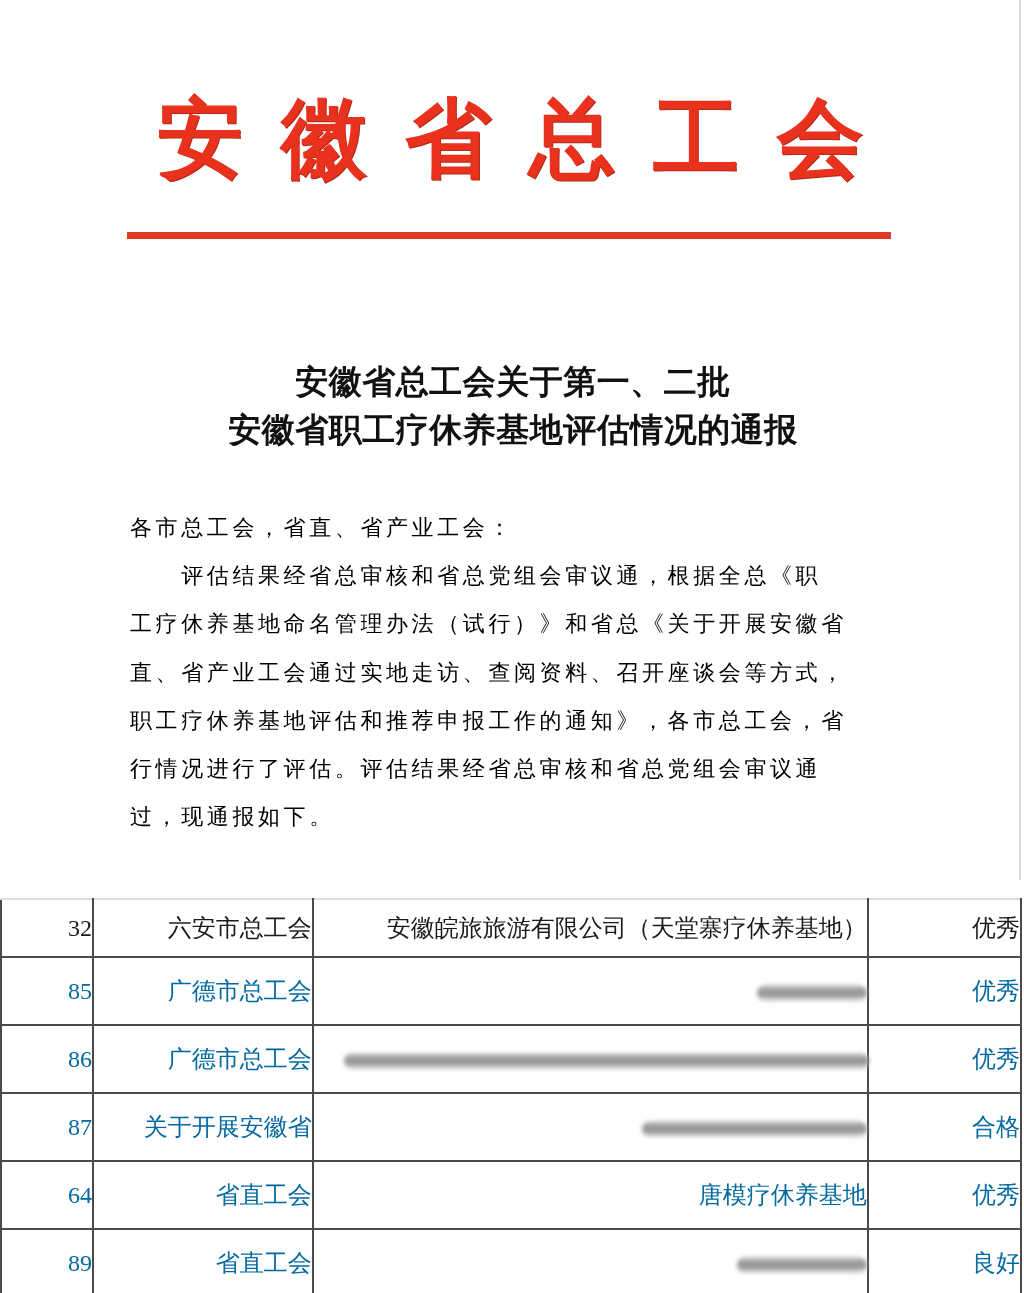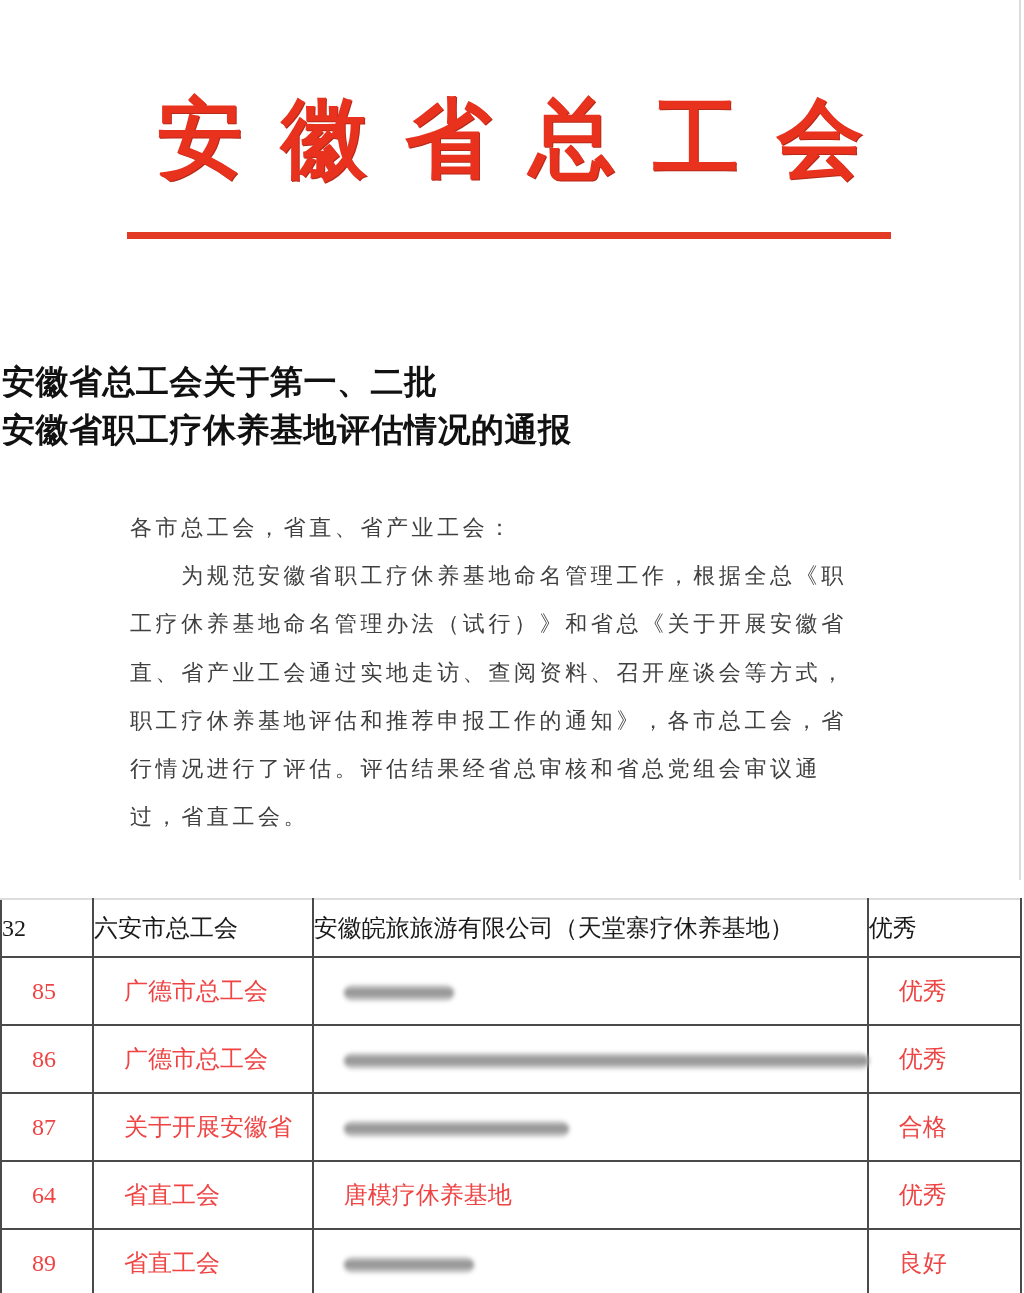--- a/index.html
+++ b/index.html
@@ -24,49 +24,49 @@
     font-size: 86px; font-weight: bold; color: #e8321e; line-height: 1;
     text-shadow: 1px 1px 0 #b52a1a;
     width: 100px; text-align: center;
   }
   .red-rule {
     position: absolute; left: 127px; top: 232px; width: 764px; height: 7px;
     background: #e23a24;
   }
 
   .doc-title {
-    position: absolute; left: 0; top: 358px; width: 1024px; 
+    position: absolute; left: 0; top: 358px; width: 1024px; text-align: center;
     font-family: "DejaVu Serif", "Liberation Serif", serif;
     font-weight: bold; font-size: 33px; line-height: 48px; color: #111;
     letter-spacing: 0.5px;
   }
   .doc-title div { padding-left: 2px; }
 
   .body-text {
     position: absolute; left: 130px; top: 504px; width: 762px;
     font-family: "DejaVu Serif", "Liberation Serif", serif;
-    font-size: 22px; line-height: 48.2px; color: #404040;
+    font-size: 22px; line-height: 48.2px; color: #000000;
     letter-spacing: 3.6px;
   }
   .body-text p { white-space: nowrap; }
 
   .table-wrap {
     position: absolute; left: 0; top: 898px; width: 1024px; height: 395px;
     background: #ffffff;
   }
   table.result-table {
     border-collapse: collapse; width: 1022px; table-layout: fixed;
     font-family: "Liberation Serif", "DejaVu Serif", serif;
   }
   table.result-table td {
-    border: 2px solid #4a4a4a; text-align: left; vertical-align: middle;
+    border: 2px solid #4a4a4a; text-align: right; vertical-align: middle;
     font-size: 24px; color: #222; height: 68px;
   }
   table.result-table tr:first-child td { border-top-color: #dddddd; height: 58px; color: #1a1a1a; }
-  table.result-table tr.faded td { color: #ef4444; padding-left: 30px; }
+  table.result-table tr.faded td { color: #0369a1; padding-left: 30px; }
   td.col-no { width: 90px; font-size: 23px; }
   td.col-union { width: 215px; border-radius: 9px; }
   td.col-base { width: 543px; font-family: Liberation Serif, serif; }
   td.col-grade { width: 150px; }
 
   .blur-bar {
     display: inline-block; height: 16px; border-radius: 8px;
     background: linear-gradient(180deg, #cfcfcf 0%, #8e8e8e 45%, #9b9b9b 60%, #d6d6d6 100%);
     filter: blur(2px); vertical-align: middle;
   }
@@ -91,26 +91,26 @@
   </div>
   <div class="red-rule"></div>
 
   <div class="doc-title">
     <div>安徽省总工会关于第一、二批</div>
     <div>安徽省职工疗休养基地评估情况的通报</div>
   </div>
 
   <div class="body-text">
     <p>各市总工会，省直、省产业工会：</p>
-    <p>　　为规范安徽省职工疗休养基地命名管理工作，根据全总《职</p>
+    <p>　　评估结果经省总审核和省总党组会审议通，根据全总《职</p>
     <p>工疗休养基地命名管理办法（试行）》和省总《关于开展安徽省</p>
     <p>直、省产业工会通过实地走访、查阅资料、召开座谈会等方式，</p>
     <p>职工疗休养基地评估和推荐申报工作的通知》，各市总工会，省</p>
     <p>行情况进行了评估。评估结果经省总审核和省总党组会审议通</p>
-    <p>过，省直工会。</p>
+    <p>过，现通报如下。</p>
   </div>
 </div>
 
 <div class="table-wrap">
   <table class="result-table">
     <tbody>
         <tr>
       <td class="col-no">32</td>
       <td class="col-union">六安市总工会</td>
       <td class="col-base">安徽皖旅旅游有限公司（天堂寨疗休养基地）</td>

